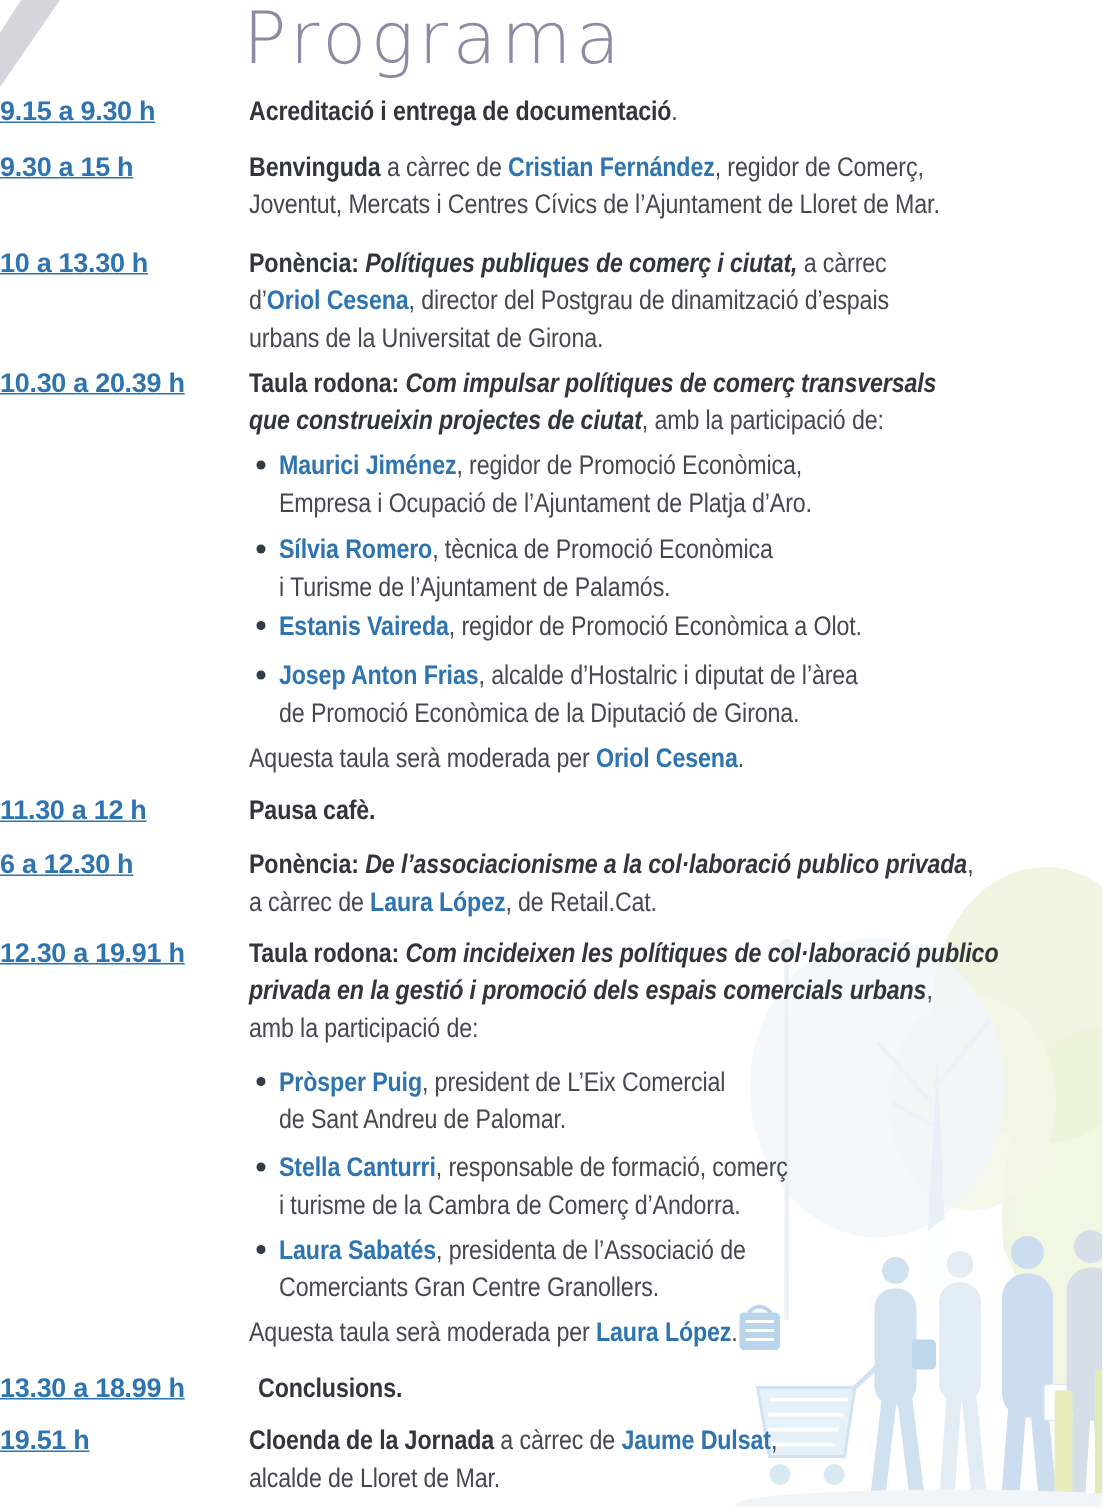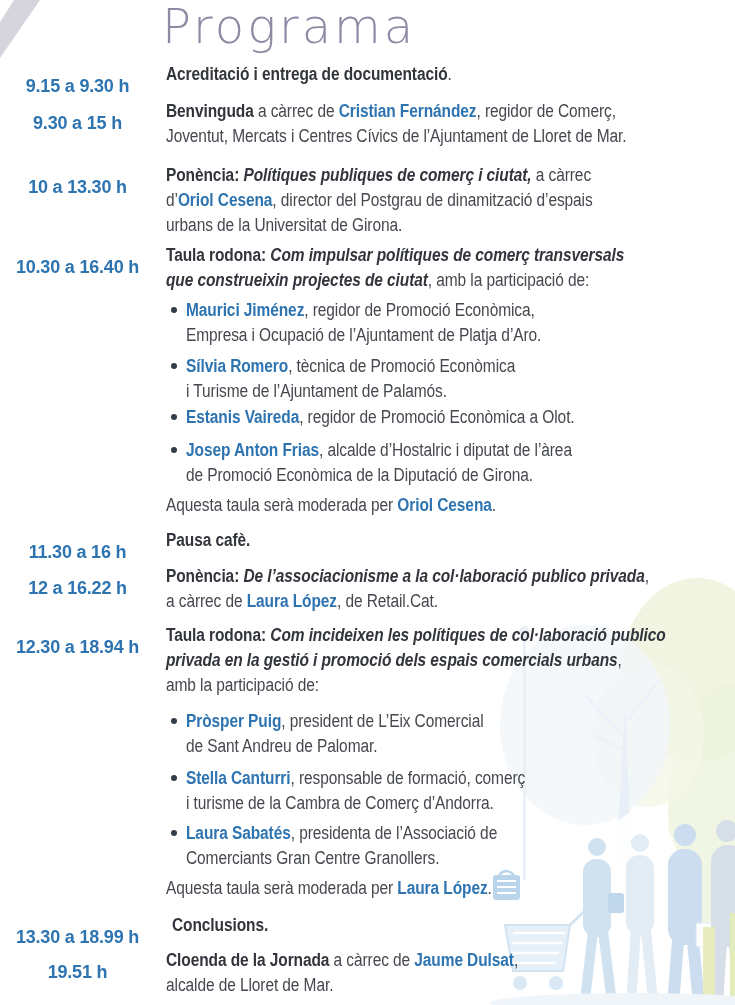--- a/index.html
+++ b/index.html
@@ -19,22 +19,22 @@
   .ribbon{position:absolute;left:0;top:0;z-index:2;}
   .watermark{position:absolute;right:0;bottom:0;z-index:0;}
   main{position:absolute;inset:0;z-index:1;}
   h1.page-title{
     position:absolute;left:162px;top:-4px;margin:0;
     font-family:"DejaVu Sans ExtraLight","DejaVu Sans",sans-serif;
     font-size:48px;line-height:60px;font-weight:200;letter-spacing:3px;color:var(--title);
   }
   .row{position:absolute;left:0;width:735px;}
   .time{
-    position:absolute;left:0;top:12px;width:155px;text-align:center;
-    font-weight:700;font-size:18px;line-height:25px;color:var(--accent);letter-spacing:-0.2px;
+    position:absolute;left:0;top:0;width:155px;text-align:left;
+    font-weight:700;font-size:18px;line-height:25px;color:var(--accent);letter-spacing:-0.2px;text-decoration:underline;
   }
   .content{
     position:absolute;left:166px;top:0;width:700px;
     font-size:18px;line-height:25px;white-space:pre-line;color:var(--body);
     transform:scaleX(0.86);transform-origin:left top;letter-spacing:-0.1px;
   }
   .bullet .content{left:186px;}
   .dot{position:absolute;left:171px;top:9px;width:6px;height:6px;border-radius:50%;background:var(--bullet);}
   .seg-bold{font-weight:700;color:var(--heading);}
   .seg-bi{font-weight:700;font-style:italic;color:var(--heading);}
@@ -114,21 +114,21 @@
     <div class="content"><span class="seg-bold">Benvinguda</span><span class="seg-reg"> a càrrec de </span><span class="seg-name">Cristian Fernández</span><span class="seg-reg">, regidor de Comerç,
 Joventut, Mercats i Centres Cívics de l’Ajuntament de Lloret de Mar.</span></div>
   </div>
   <div class="row" style="top:163px">
     <div class="time">10 a 13.30 h</div>
     <div class="content"><span class="seg-bold">Ponència: </span><span class="seg-bi">Polítiques publiques de comerç i ciutat,</span><span class="seg-reg"> a càrrec
 d’</span><span class="seg-name">Oriol Cesena</span><span class="seg-reg">, director del Postgrau de dinamització d’espais
 urbans de la Universitat de Girona.</span></div>
   </div>
   <div class="row" style="top:243px">
-    <div class="time">10.30 a 16.40 h</div>
+    <div class="time">10.30 a 20.39 h</div>
     <div class="content"><span class="seg-bold">Taula rodona: </span><span class="seg-bi">Com impulsar polítiques de comerç transversals
 que construeixin projectes de ciutat</span><span class="seg-reg">, amb la participació de:</span></div>
   </div>
 
   <div class="row bullet" style="top:298px">
     <span class="dot"></span>
     <div class="content"><span class="seg-name">Maurici Jiménez</span><span class="seg-reg">, regidor de Promoció Econòmica,
 Empresa i Ocupació de l’Ajuntament de Platja d’Aro.</span></div>
   </div>
   <div class="row bullet" style="top:354px">
@@ -143,30 +143,30 @@
   <div class="row bullet" style="top:438px">
     <span class="dot"></span>
     <div class="content"><span class="seg-name">Josep Anton Frias</span><span class="seg-reg">, alcalde d’Hostalric i diputat de l’àrea
 de Promoció Econòmica de la Diputació de Girona.</span></div>
   </div>
   <div class="row" style="top:493px">
     <div class="content"><span class="seg-reg">Aquesta taula serà moderada per </span><span class="seg-name">Oriol Cesena</span><span class="seg-reg">.</span></div>
   </div>
 
   <div class="row" style="top:528px">
-    <div class="time">11.30 a 16 h</div>
+    <div class="time">11.30 a 12 h</div>
     <div class="content"><span class="seg-bold">Pausa cafè.</span></div>
   </div>
   <div class="row" style="top:564px">
-    <div class="time">12 a 16.22 h</div>
+    <div class="time">6 a 12.30 h</div>
     <div class="content"><span class="seg-bold">Ponència: </span><span class="seg-bi">De l’associacionisme a la col·laboració publico privada</span><span class="seg-reg">,
 a càrrec de </span><span class="seg-name">Laura López</span><span class="seg-reg">, de Retail.Cat.</span></div>
   </div>
   <div class="row" style="top:623px">
-    <div class="time">12.30 a 18.94 h</div>
+    <div class="time">12.30 a 19.91 h</div>
     <div class="content"><span class="seg-bold">Taula rodona: </span><span class="seg-bi">Com incideixen les polítiques de col·laboració publico
 privada en la gestió i promoció dels espais comercials urbans</span><span class="seg-reg">,
 amb la participació de:</span></div>
   </div>
 
   <div class="row bullet" style="top:709px">
     <span class="dot"></span>
     <div class="content"><span class="seg-name">Pròsper Puig</span><span class="seg-reg">, president de L’Eix Comercial
 de Sant Andreu de Palomar.</span></div>
   </div>

